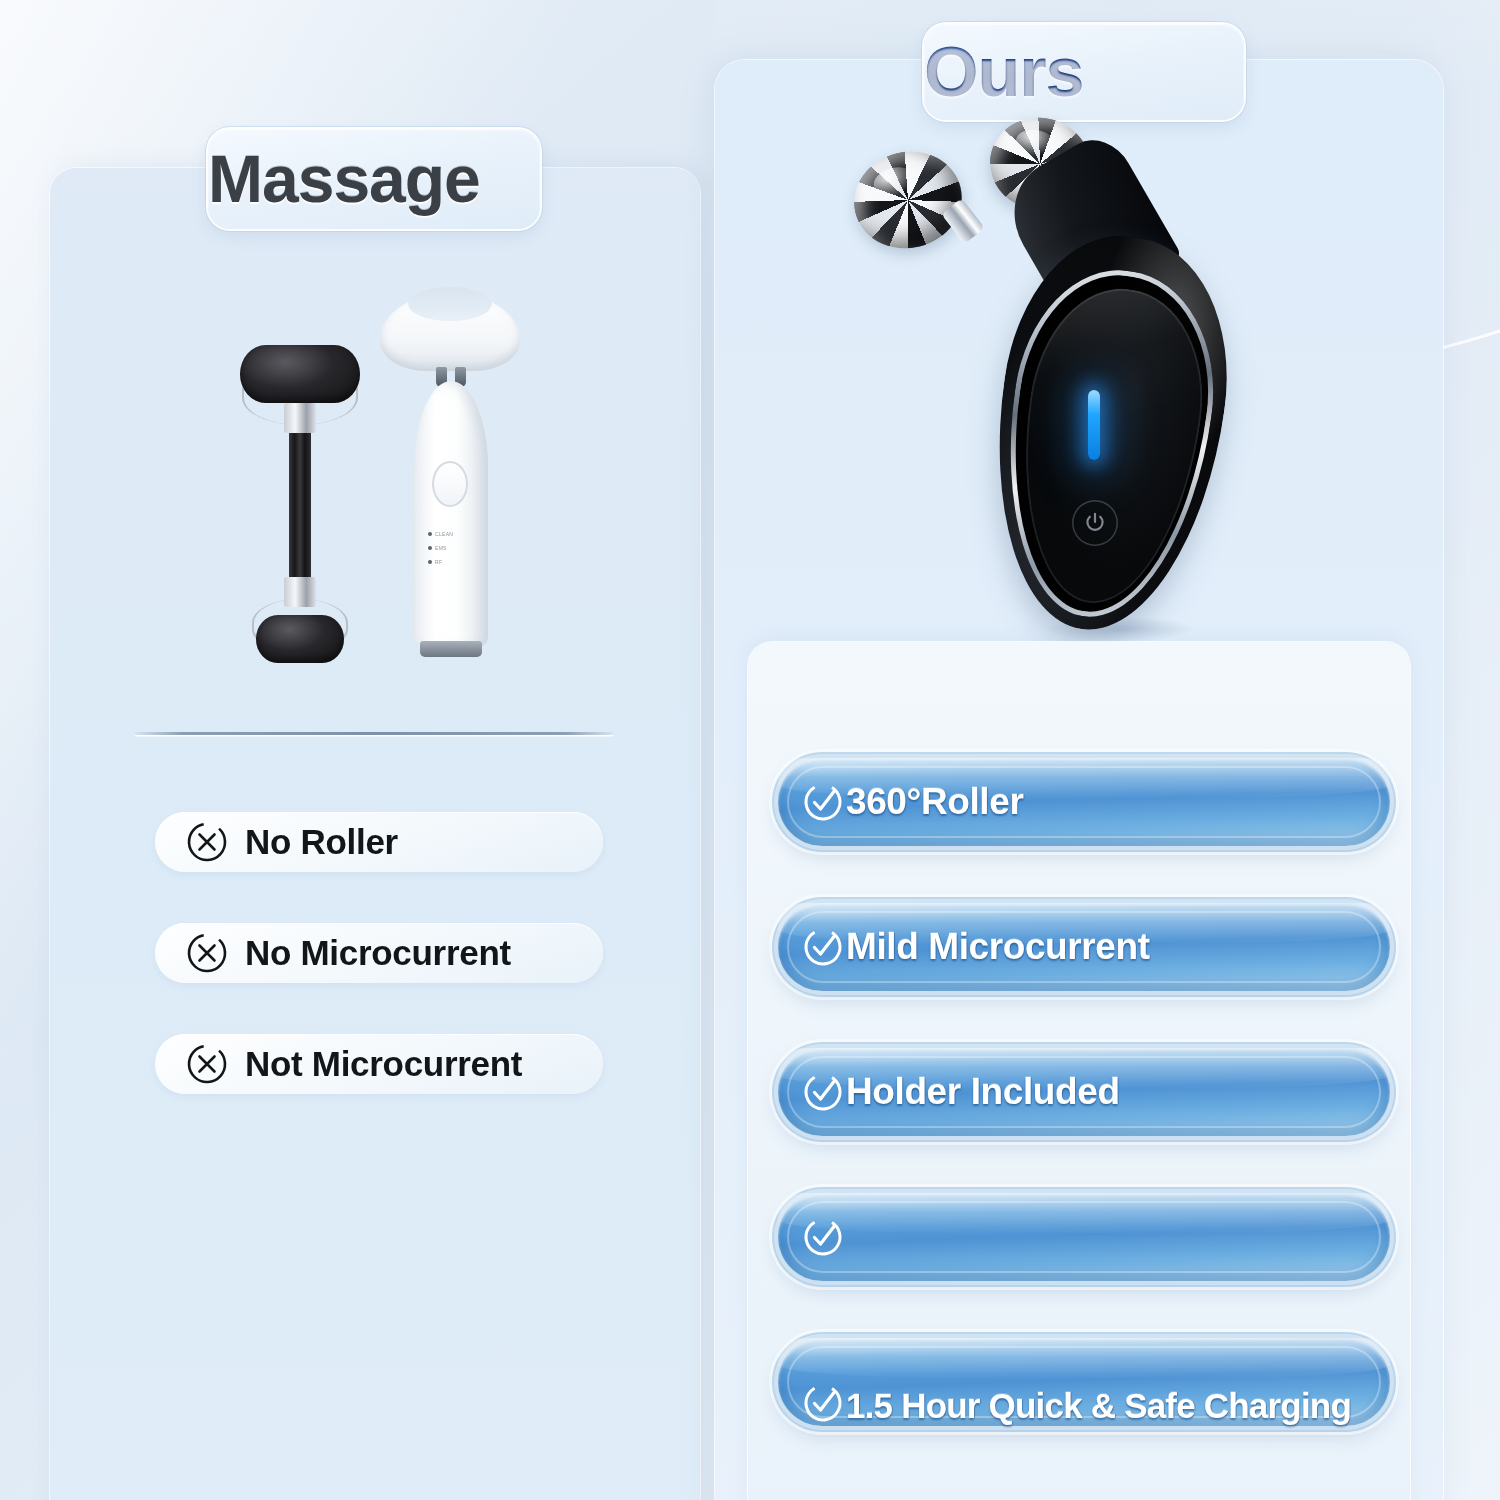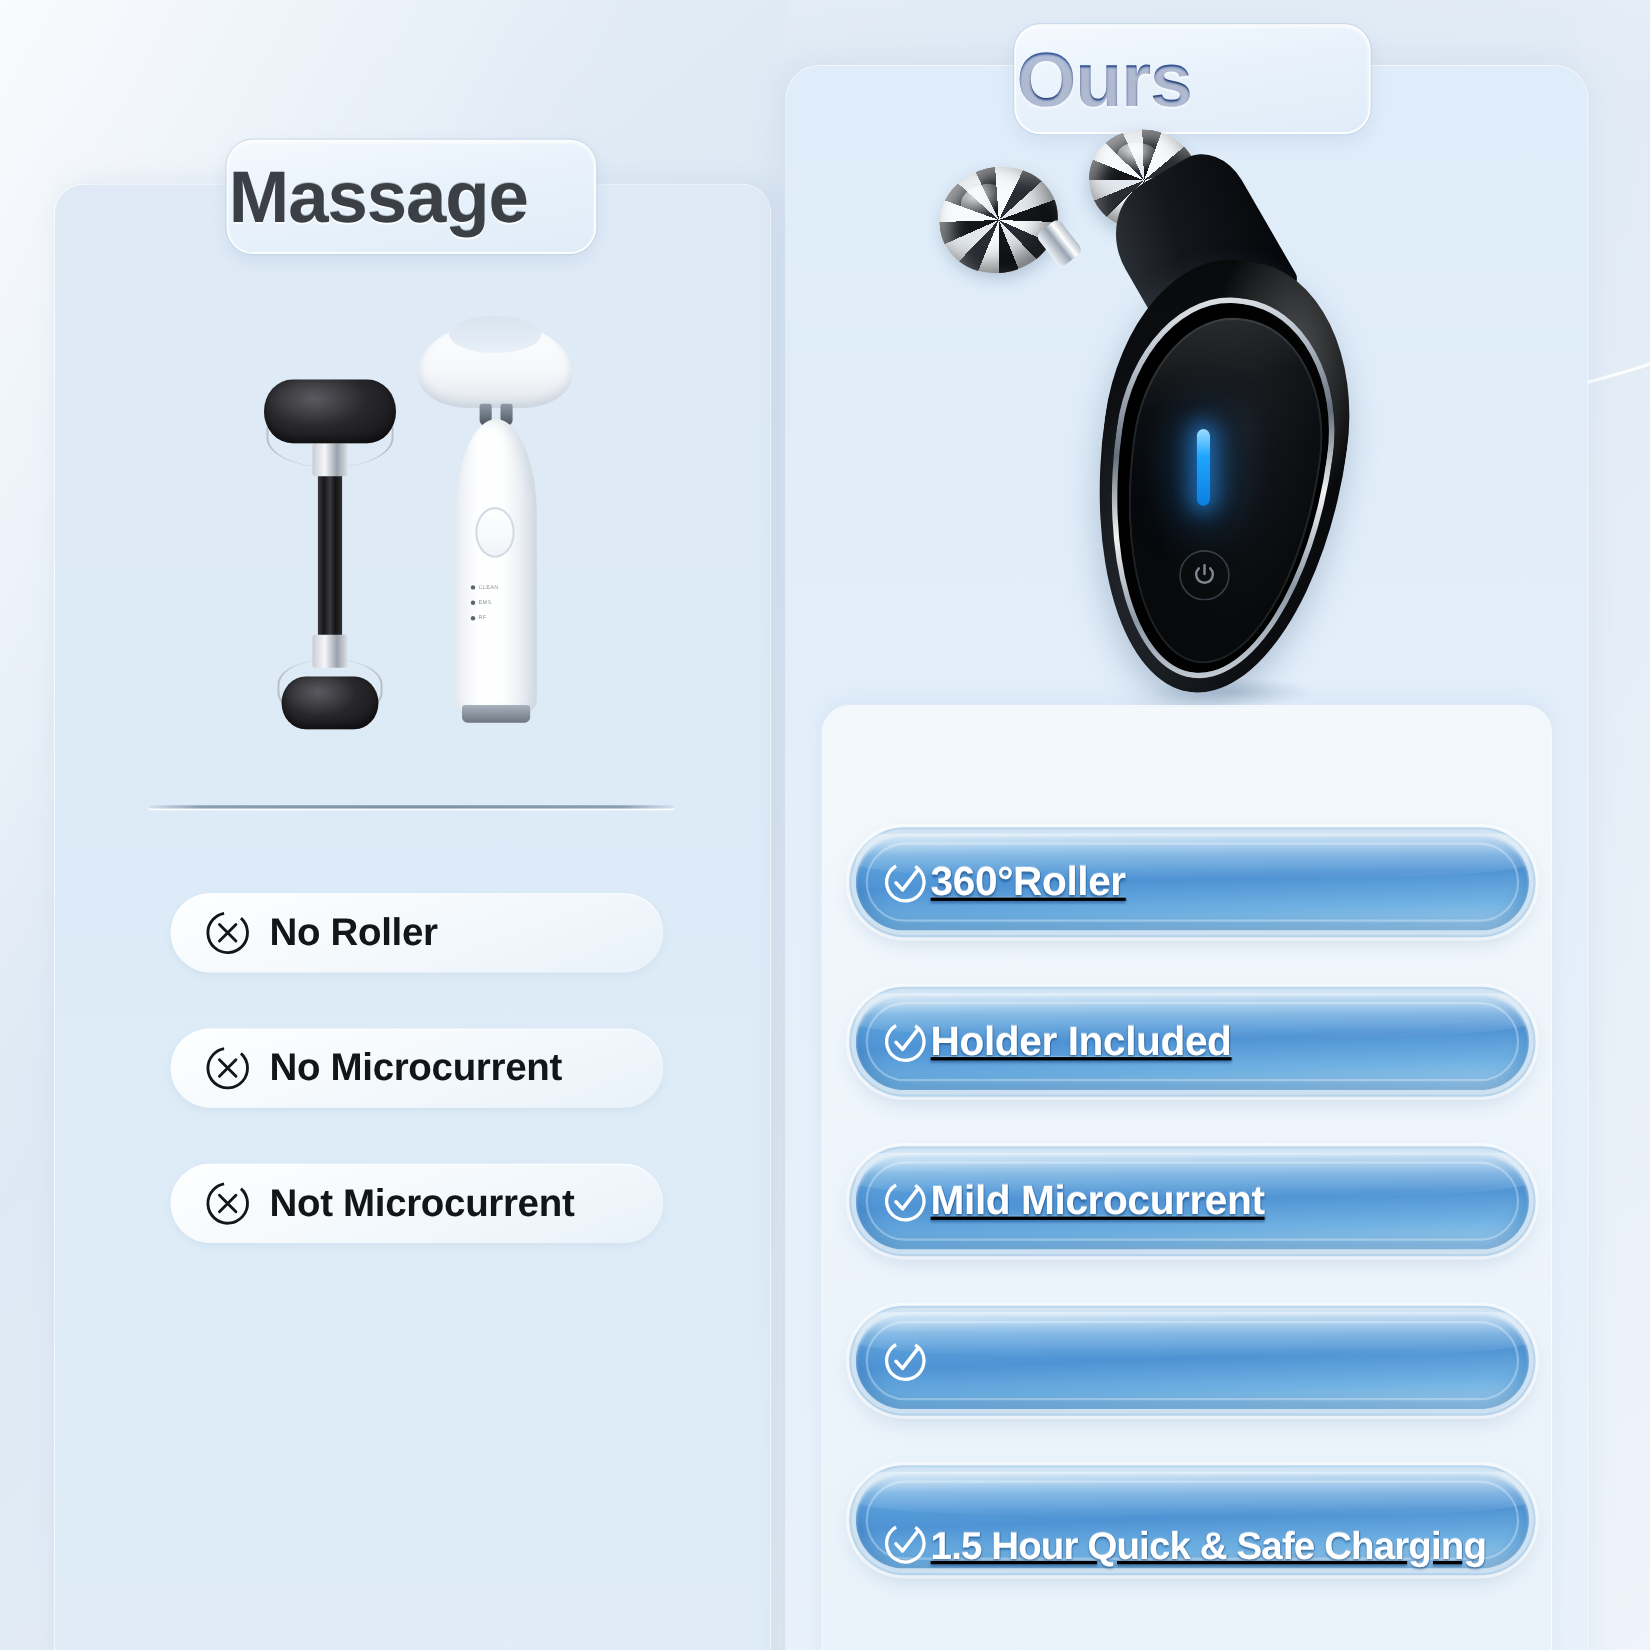--- a/index.html
+++ b/index.html
@@ -149,21 +149,21 @@
   .divider{
     position:absolute; left:135px; top:732px; width:478px; height:3px;
     background:linear-gradient(90deg, rgba(140,158,178,0.1), #8c9eb2 10%, #7f91a6 50%, #8c9eb2 90%, rgba(140,158,178,0.1));
     border-radius:2px;
     box-shadow:0 1.5px 0 rgba(255,255,255,0.95);
   }
 
   
   .neg-list{ position:absolute; left:155px; top:812px; width:448px; }
   .neg-pill{
-    position:relative; height:72px; margin-bottom:51px;
+    position:relative; height:60px; margin-bottom:51px;
     display:flex; align-items:center; padding-left:30px;
     border-radius:36px;
     background:linear-gradient(160deg, rgba(255,255,255,0.97) 0%, rgba(246,250,253,0.92) 50%, rgba(235,243,250,0.85) 100%);
     box-shadow:0 3px 7px rgba(140,165,195,0.13), inset 0 1px 0 rgba(255,255,255,0.9);
   }
   .neg-pill:last-child{ margin-bottom:0; }
   .neg-icon{ width:44px; height:44px; flex:none; margin-right:16px; }
   .neg-label{
     font-size:35px; font-weight:bold; color:#131619; letter-spacing:-0.3px;
     white-space:nowrap;
@@ -245,21 +245,21 @@
   }
   .stem-l{ left:110px; top:84px; transform:rotate(-38deg); }
   .stem-r{ left:188px; top:66px; transform:rotate(-8deg); }
   .dev-shadow{
     position:absolute; left:206px; top:498px; width:150px; height:26px;
     background:radial-gradient(ellipse at 50% 50%, rgba(120,145,175,0.38), rgba(120,145,175,0) 70%);
     border-radius:50%;
   }
 
   
-  .pos-list{ position:absolute; left:778px; top:758px; width:612px;text-decoration:underline; }
+  .pos-list{ position:absolute; left:778px; top:758px; width:612px; }
   .pos-pill{
     position:relative; height:88px; margin-bottom:57px;
     display:flex; align-items:center; padding:0 22px;
     border-radius:44px;
     background:
       linear-gradient(180deg, rgba(255,255,255,0.48) 0%, rgba(255,255,255,0.08) 22%, rgba(255,255,255,0) 40%),
       linear-gradient(178deg, #8fc3ea 0%, #5ba3dd 18%, #4f93d4 48%, #6fb1e2 74%, #a8d3f0 100%);
     box-shadow:
       0 0 0 4px rgba(255,255,255,0.32),
       0 0 0 6px rgba(120,175,220,0.45),
@@ -423,31 +423,31 @@
     <span class="pos-label">360°Roller</span>
   </div>
 
   <div class="pos-pill">
     <span class="pos-icon">
       <svg viewBox="0 0 46 46">
           <circle cx="23" cy="23" r="17" fill="none" stroke="#ffffff" stroke-width="3" stroke-dasharray="88 22" transform="rotate(-58 23 23)"></circle>
           <path d="M14.5 23.5 L20.5 30 L34 12.5" fill="none" stroke="#ffffff" stroke-width="3.2" stroke-linecap="round" stroke-linejoin="round"></path>
         </svg>
     </span>
-    <span class="pos-label">Holder Included</span>
+    <span class="pos-label">Mild Microcurrent</span>
   </div>
 
   <div class="pos-pill">
     <span class="pos-icon">
       <svg viewBox="0 0 46 46">
           <circle cx="23" cy="23" r="17" fill="none" stroke="#ffffff" stroke-width="3" stroke-dasharray="88 22" transform="rotate(-58 23 23)"></circle>
           <path d="M14.5 23.5 L20.5 30 L34 12.5" fill="none" stroke="#ffffff" stroke-width="3.2" stroke-linecap="round" stroke-linejoin="round"></path>
         </svg>
     </span>
-    <span class="pos-label">Mild Microcurrent</span>
+    <span class="pos-label">Holder Included</span>
   </div>
 
   <div class="pos-pill">
     <span class="pos-icon">
       <svg viewBox="0 0 46 46">
           <circle cx="23" cy="23" r="17" fill="none" stroke="#ffffff" stroke-width="3" stroke-dasharray="88 22" transform="rotate(-58 23 23)"></circle>
           <path d="M14.5 23.5 L20.5 30 L34 12.5" fill="none" stroke="#ffffff" stroke-width="3.2" stroke-linecap="round" stroke-linejoin="round"></path>
         </svg>
     </span>
   </div>

